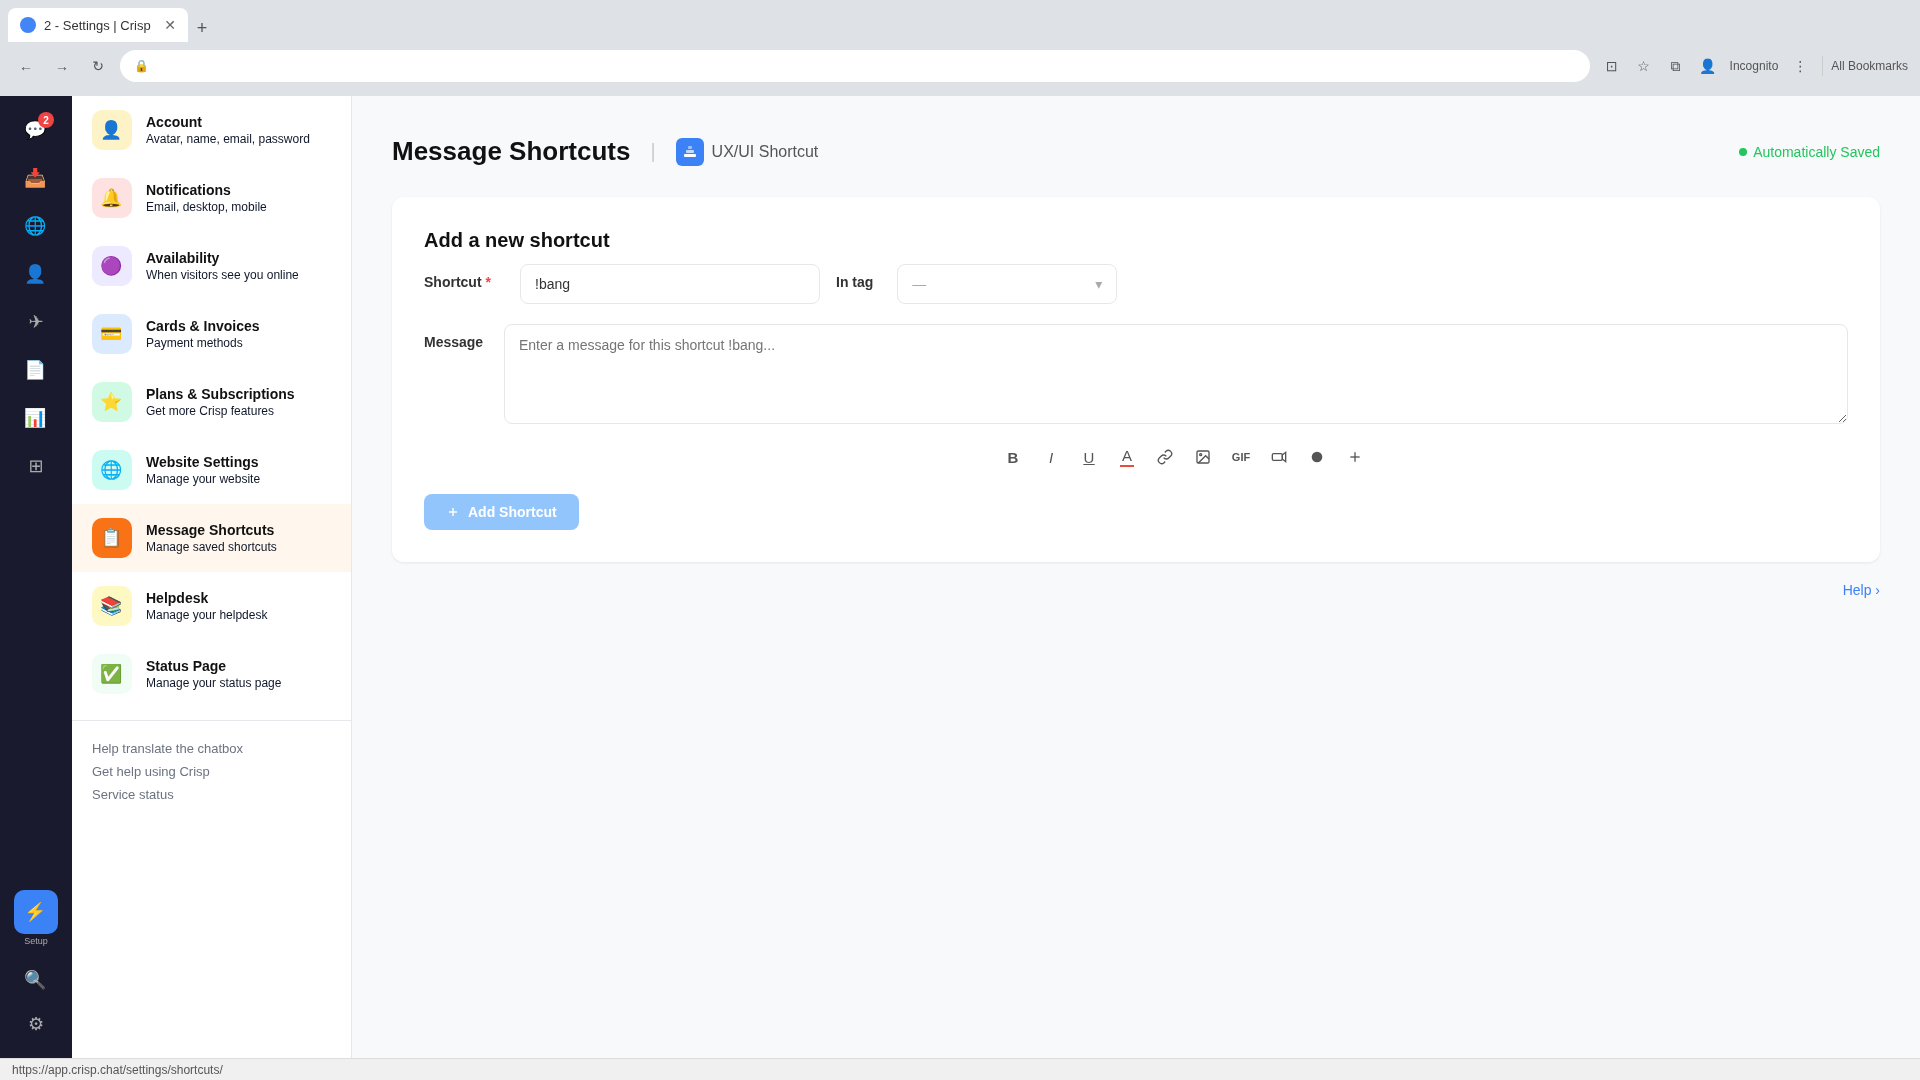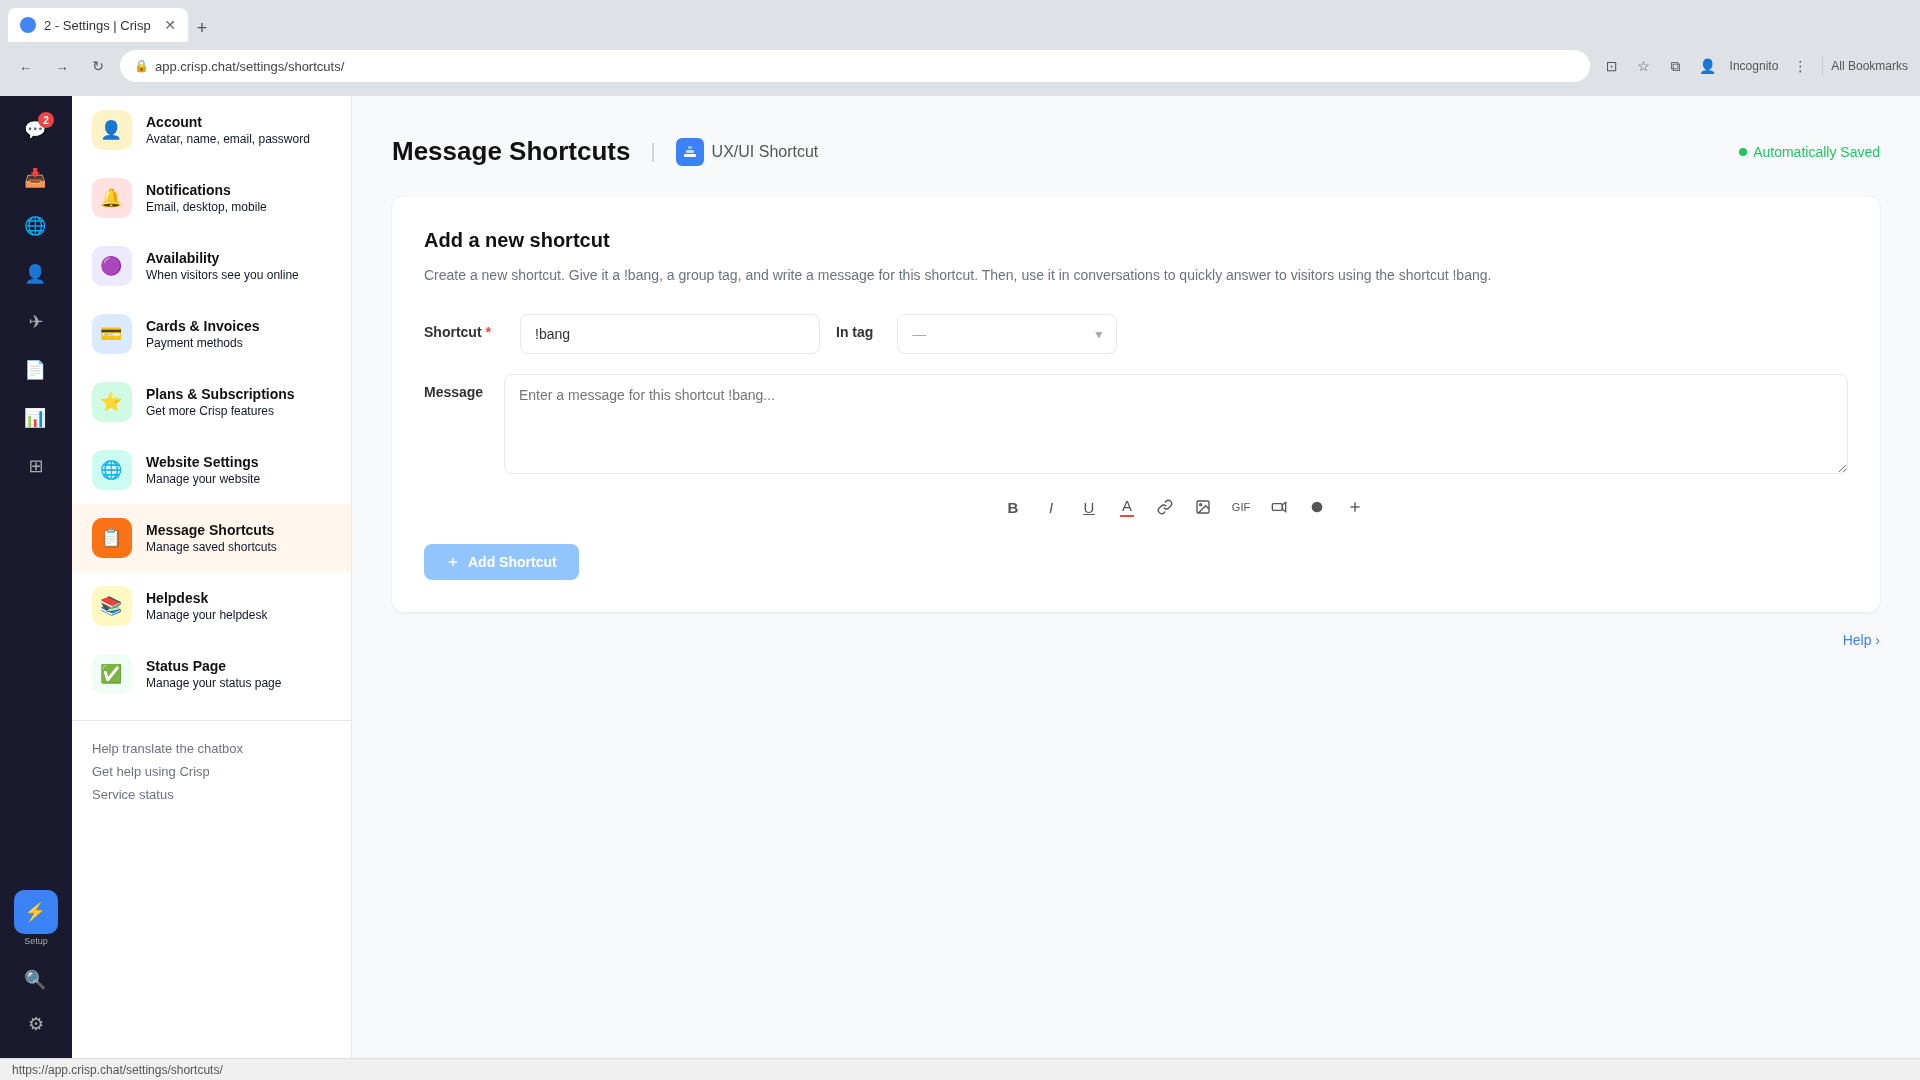--- a/index.html
+++ b/index.html
@@ -112,21 +112,20 @@
       <span class="tab-close">✕</span>
     </div>
     <button class="new-tab-btn">+</button>
   </div>
   <div class="address-bar">
     <button class="nav-btn">←</button>
     <button class="nav-btn">→</button>
     <button class="nav-btn">↻</button>
     <div class="url-bar">
       <span style="color:#aaa;font-size:12px;">🔒</span>
-      <span class="url-text">app.crisp.chat/settings/shortcuts/</span>
     </div>
     <div class="browser-actions">
       <button class="browser-action-btn">⊡</button>
       <button class="browser-action-btn">☆</button>
       <button class="browser-action-btn">⧉</button>
       <button class="browser-action-btn">👤</button>
       <span style="font-size:12px;color:#555;margin:0 4px;">Incognito</span>
       <button class="browser-action-btn">⋮</button>
       <span style="width:1px;height:20px;background:#ccc;margin:0 4px;"></span>
       <span style="font-size:12px;color:#555;">All Bookmarks</span>
@@ -278,21 +277,20 @@
         <span class="workspace-name">UX/UI Shortcut</span>
       </div>
       <div class="auto-saved">
         <span class="dot-green"></span>
         <span>Automatically Saved</span>
       </div>
     </div>
 
     <div class="card">
       <h2 class="card-title">Add a new shortcut</h2>
-      <p class="card-description">Create a new shortcut. Give it a !bang, a group tag, and write a message for this shortcut. Then, use it in conversations to quickly answer to visitors using the shortcut !bang.</p>
 
       <div class="form-row">
         <label class="form-label">
           <span>Shortcut</span><span class="required-star"> *</span>
         </label>
         <input class="form-input" type="text" value="!bang" style="flex: 1 1 0%; max-width: 300px;">
         <span class="in-tag-label">In tag</span>
         <div class="form-select" style="flex:1;max-width:220px;">
           <span class="form-select-text">—</span>
           <span style="color:#aaa;">▾</span>
@@ -320,21 +318,21 @@
                 <path d="M14 11a5 5 0 00-7.54-.54l-3 3a5 5 0 007.07 7.07l1.71-1.71"></path>
               </svg>
           </button>
           <button class="toolbar-btn">
             <svg width="16" height="16" viewBox="0 0 24 24" fill="none" stroke="#555" stroke-width="2">
                 <rect x="3" y="3" width="18" height="18" rx="2"></rect>
                 <circle cx="8.5" cy="8.5" r="1.5"></circle>
                 <polyline points="21 15 16 10 5 21"></polyline>
               </svg>
           </button>
-          <button class="toolbar-btn" style="font-size:11px;font-weight:400;">GIF</button>
+          <button class="toolbar-btn" style="font-size:11px;font-weight:700;">GIF</button>
           <button class="toolbar-btn">
             <svg width="16" height="16" viewBox="0 0 24 24" fill="none" stroke="#555" stroke-width="2">
                 <rect x="2" y="7" width="15" height="10" rx="2"></rect>
                 <polygon points="17 9 22 5 22 19 17 15 17 9"></polygon>
               </svg>
           </button>
           <button class="toolbar-btn">
             <svg width="16" height="16" viewBox="0 0 24 24" fill="#555">
                 <circle cx="12" cy="12" r="8"></circle>
               </svg>

